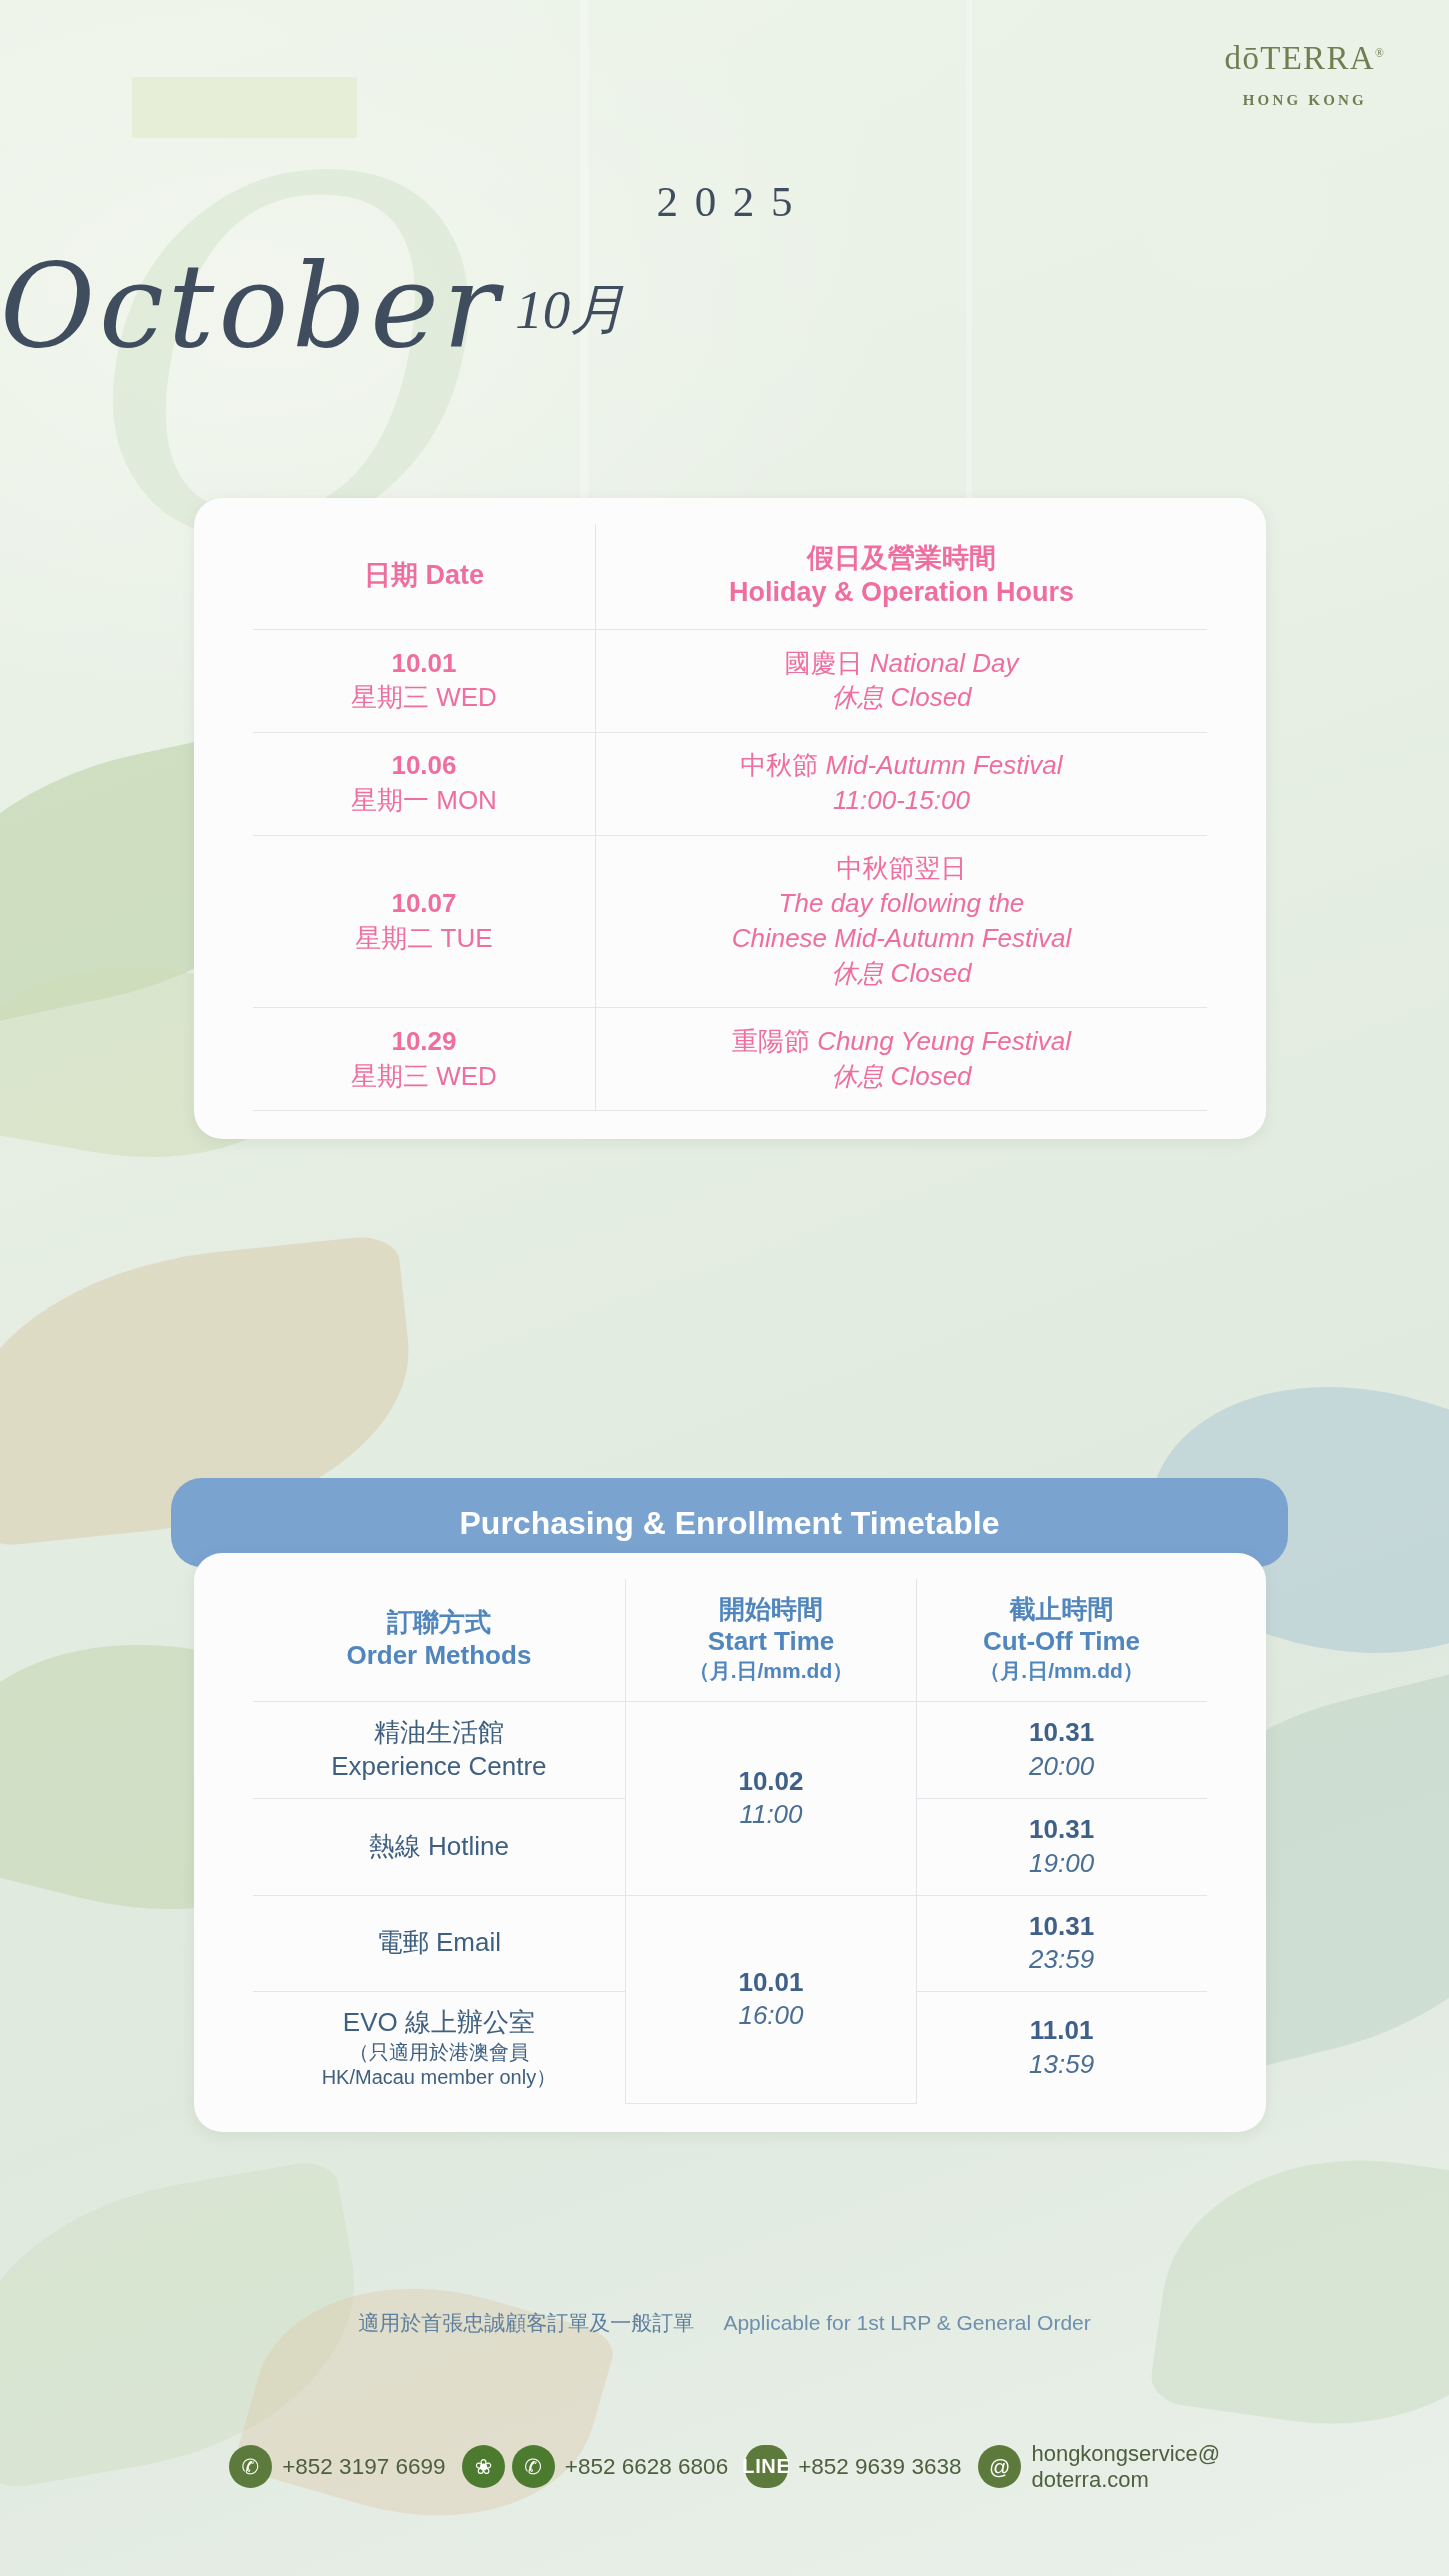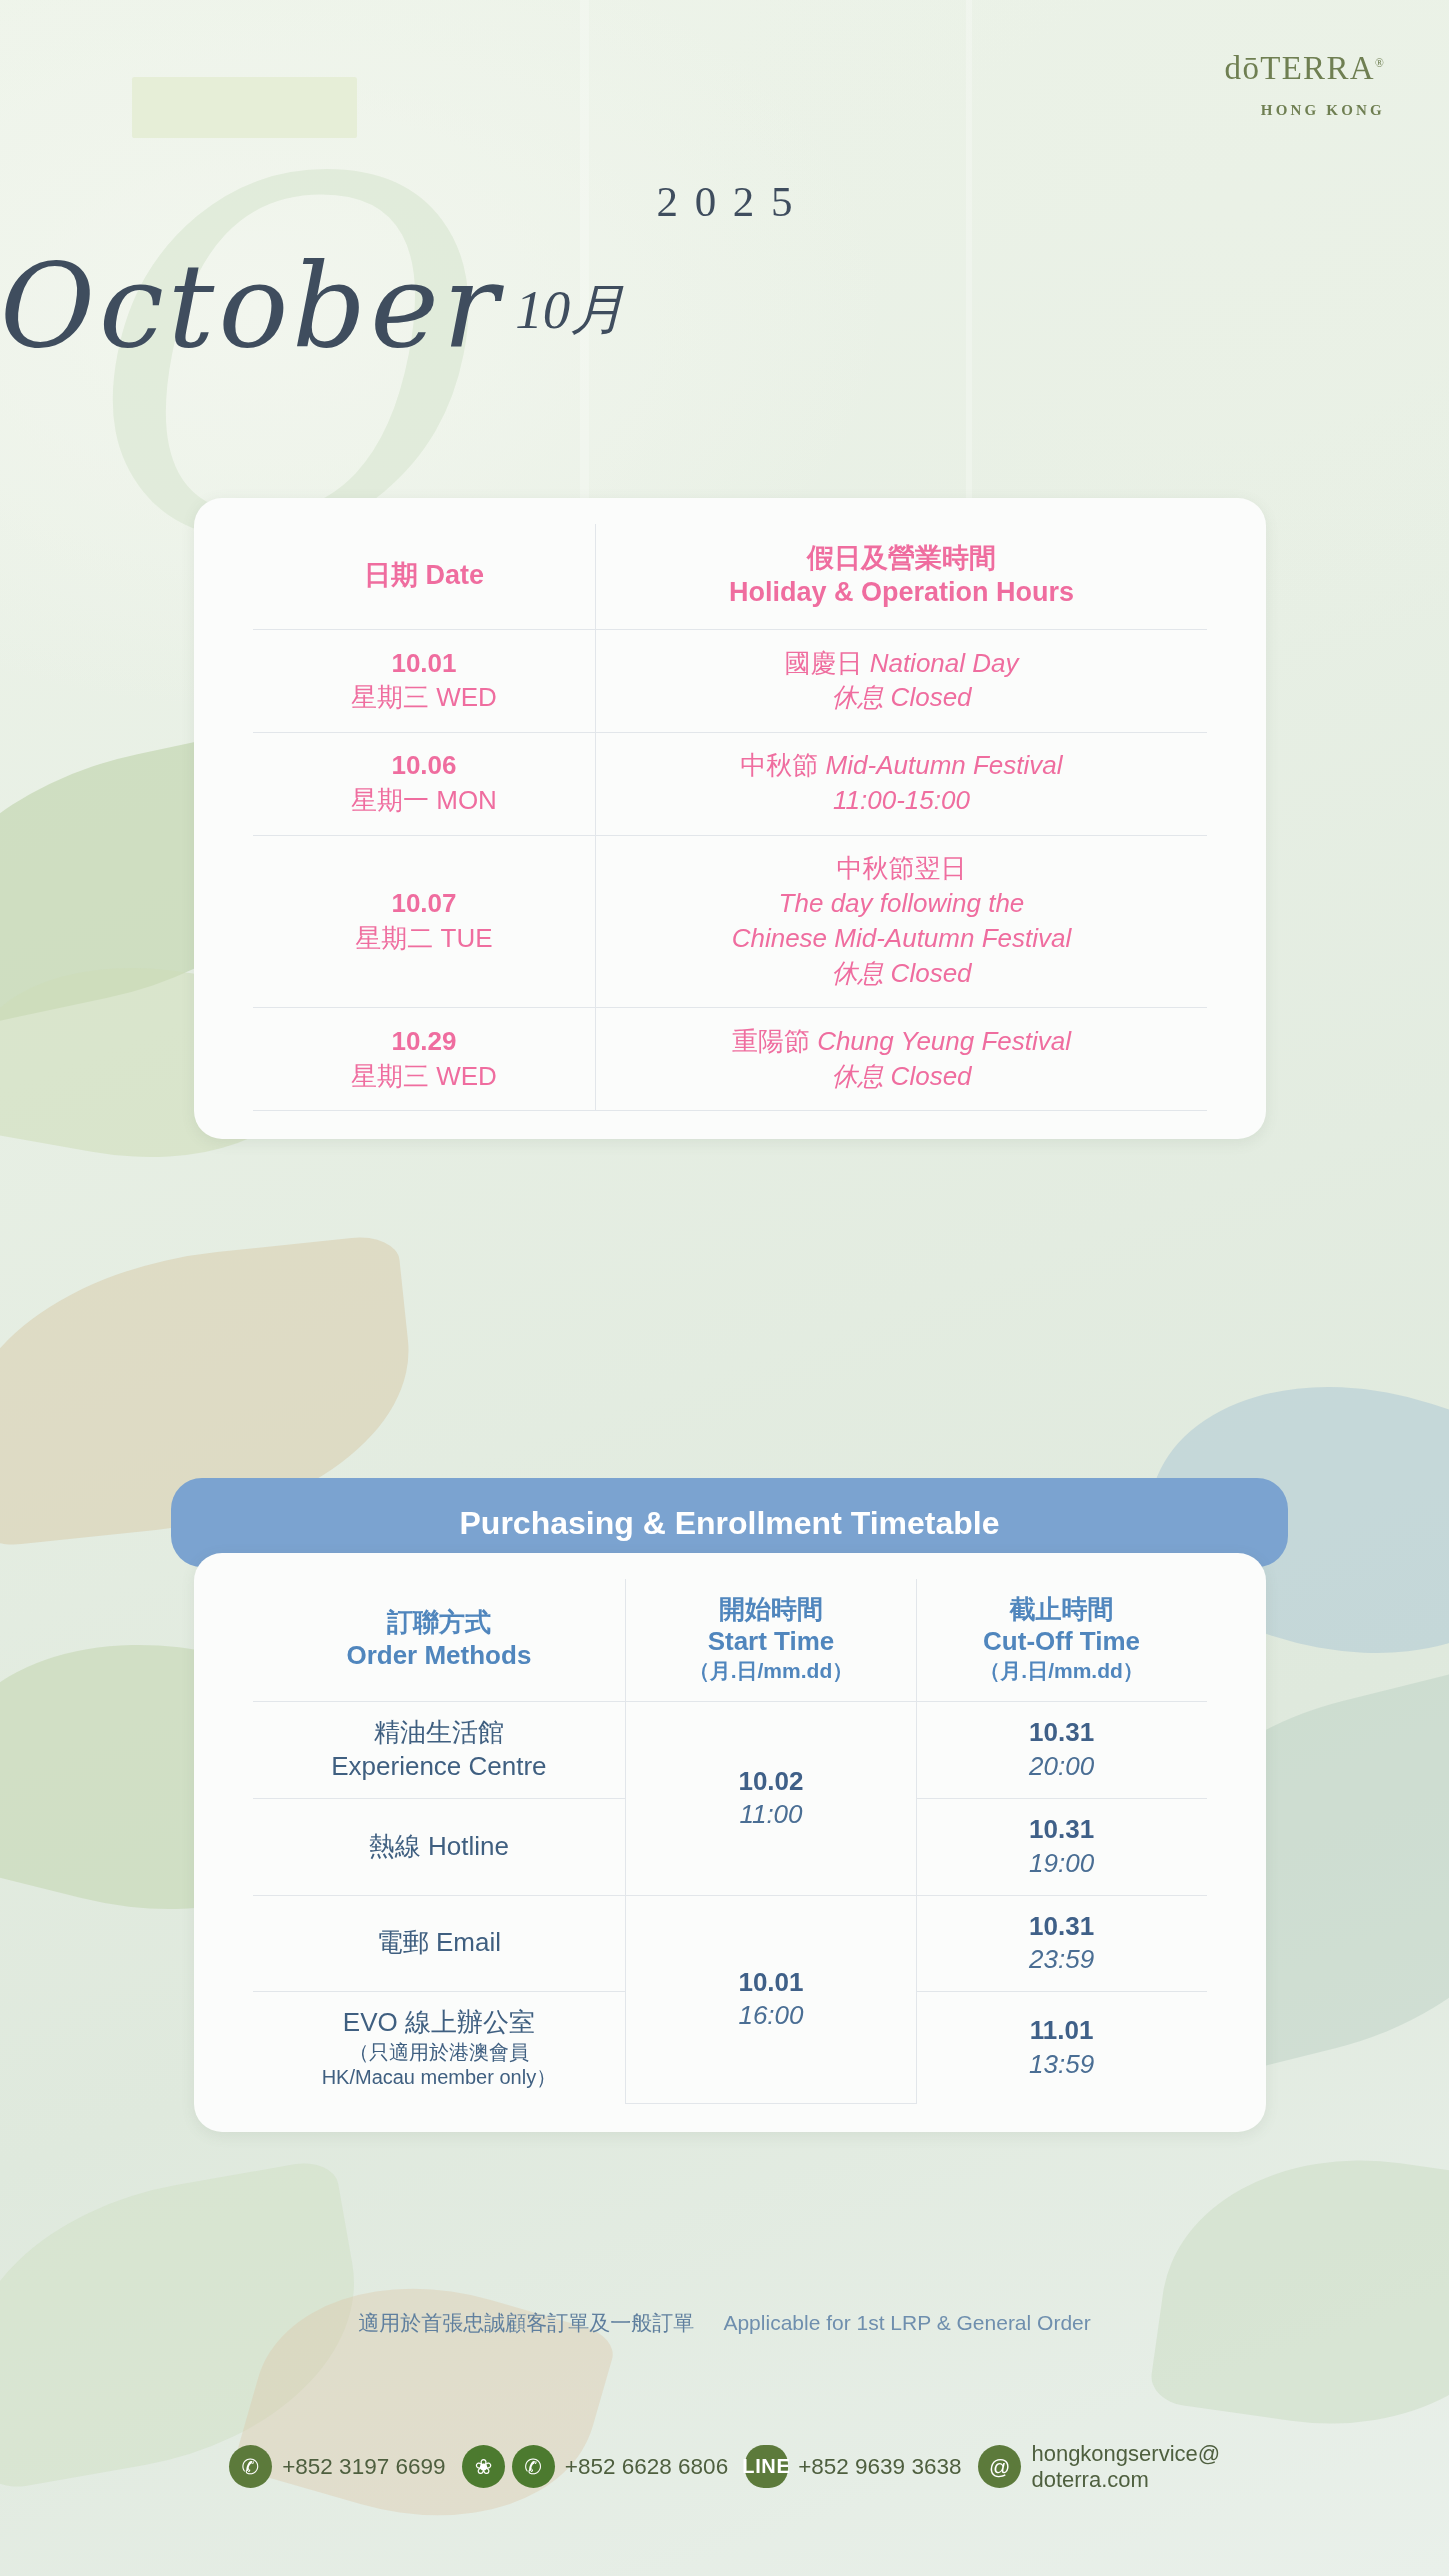--- a/index.html
+++ b/index.html
@@ -47,22 +47,22 @@
     opacity: .55;
   }
   .stripe {
     position: absolute;
     background: rgba(255,255,255,.25);
   }
 
   
   .logo {
     position: absolute;
-    right: 64px; top: 50px;
-    text-align: right;
+    right: 64px; top: 40px;
+    text-align: center;
     color: #6f7f52;
   }
   .logo-main {
     font-size: 33px;
     letter-spacing: 1.3px;
     font-family: "Liberation Serif", serif;
     color: #6f7f52;
     position: relative;
   }
   .logo-reg {

